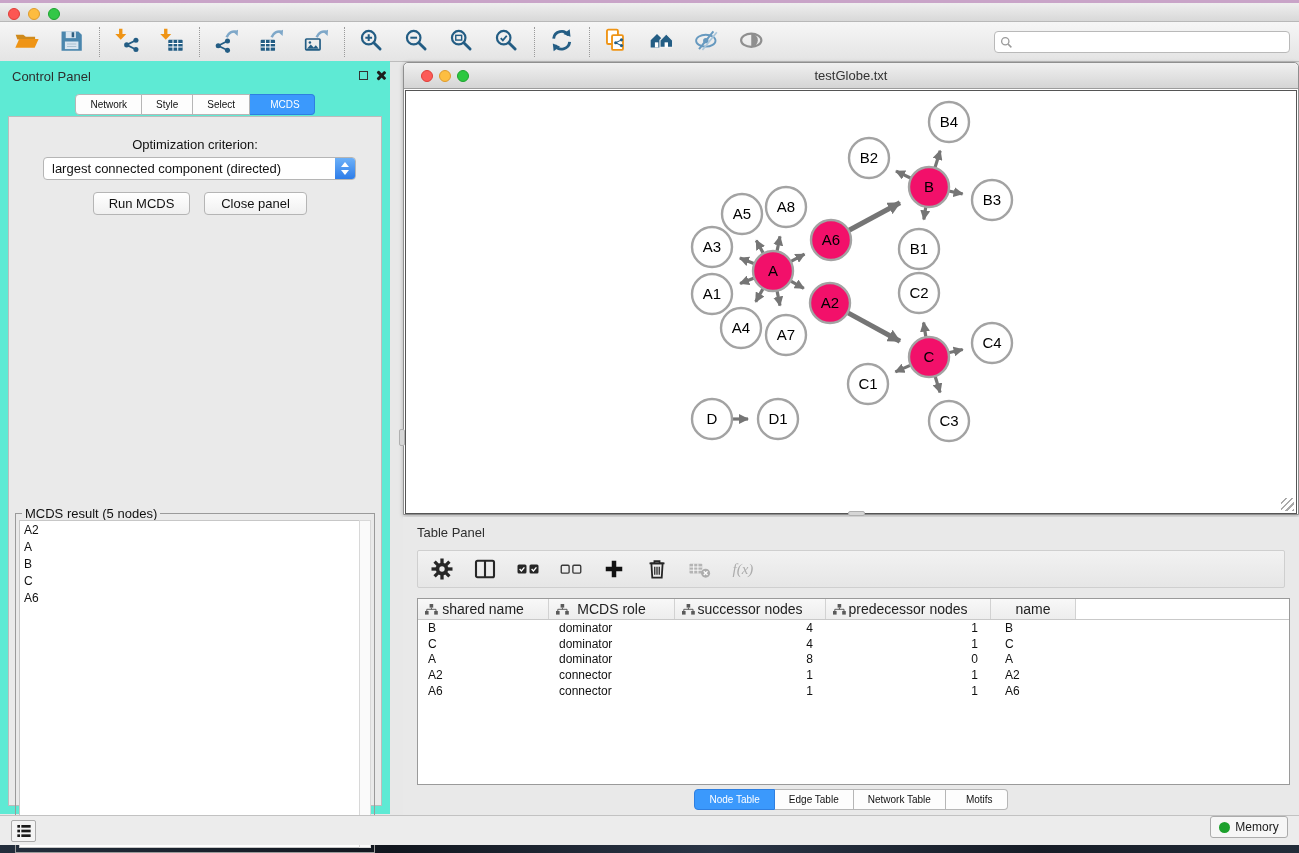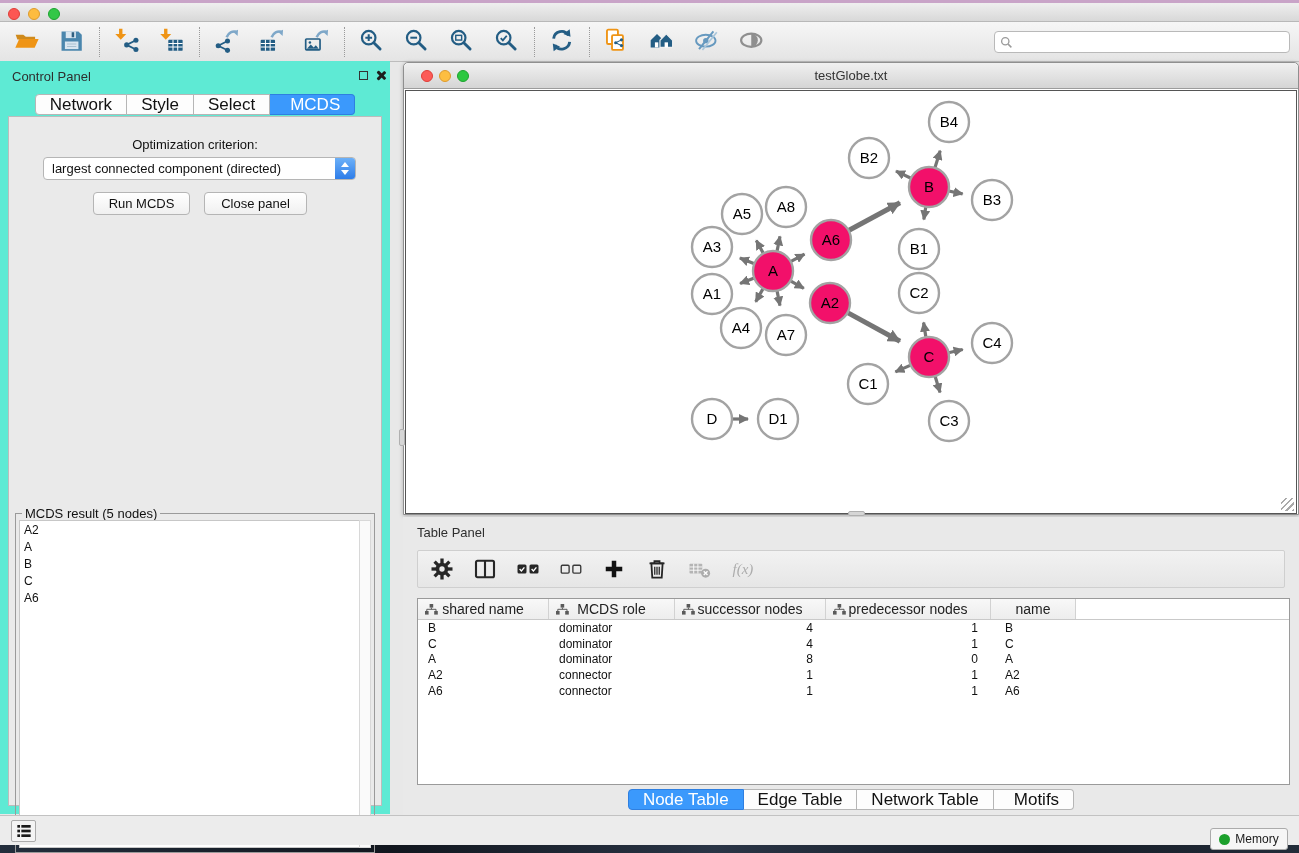--- a/index.html
+++ b/index.html
@@ -36,21 +36,21 @@
   .searchbox input { border:none; outline:none; flex:1; height:18px; font-size:12px; background:transparent; }
 
   
   .cpanel { left:0; top:61px; width:390px; height:753px; background:#5eead4; }
   .cpanel-head { position:absolute; left:12px; top:8px; font-size:13px; color:#2e2e2e; }
   .float-btn { position:absolute; width:9px; height:9px; border:1.5px solid #333; top:10px; }
   .close-x { position:absolute; width:11px; height:11px; top:9px; }
   .close-x:before,.close-x:after{ content:""; position:absolute; left:5px; top:0; width:2.6px; height:11px; background:#1d1d1d; border-radius:1px;}
   .close-x:before{ transform:rotate(45deg);} .close-x:after{ transform:rotate(-45deg);}
   .cp-tabs { position:absolute; left:0; top:33px; width:100%; display:flex; justify-content:center; }
-  .seg-tab { height:21px; padding:0 14px; font-size:17px; background:#fdfdfd; border:1px solid #b6b6b6;
+  .seg-tab { height:21px; padding:0 14px; font-size:10px; background:#fdfdfd; border:1px solid #b6b6b6;
      border-left-width:0; color:#111; display:flex; align-items:center; }
   .seg-tab:first-child { border-left-width:1px; border-radius:4px 0 0 4px; }
   .seg-tab:last-child { border-radius:0 4px 4px 0;padding-left:20px; }
   .seg-tab.active { background:#3b99fc; border-color:#2f7fe0; color:#fff; }
   .cp-content { position:absolute; left:8px; top:55px; width:374px; height:690px;
      border:1px solid #bcbcbc; background:#eaeaea; }
   .opt-label { position:absolute; left:0; top:20px; width:100%; text-align:center; font-size:13px; color:#111; }
   .dropdown { position:absolute; left:34px; top:40px; width:313px; height:23px; background:#fff;
      border:1px solid #b5b5b5; border-radius:4px; font-size:13px; color:#111;
      display:flex; align-items:center; padding-left:8px; }
@@ -98,21 +98,21 @@
      font-size:14px; color:#222; display:flex; align-items:center; justify-content:center; }
   .th .hicon { position:absolute; left:7px; top:5px; width:13px; height:11px; }
   .trow { display:flex; height:15.8px; align-items:center; }
   .td { font-size:12px; color:#111; white-space:nowrap; overflow:hidden; }
   .tp-tabs { position:absolute; left:0; top:272px; width:100%; display:flex; justify-content:center; }
 
   
   .statusbar { left:0; top:815px; width:1299px; height:30px; background:#ececec; border-top:1px solid #c2c2c2; }
   .list-btn { position:absolute; left:11px; top:4px; width:25px; height:22px; background:#f4f4f4;
      border:1px solid #ababab; border-radius:2px; display:flex; align-items:center; justify-content:center; }
-  .memory-btn { position:absolute; right:11px; top:12px; width:78px; height:22px; background:#f6f6f6;
+  .memory-btn { position:absolute; right:11px; top:0; width:78px; height:22px; background:#f6f6f6;
      border:1px solid #ababab; border-radius:3px; display:flex; align-items:center; justify-content:center; gap:5px;
      font-size:12px; color:#1a1a1a; }
   .memdot { width:11px; height:11px; border-radius:50%; background:#1ca02c; }
 </style>
 </head>
 <body>
 
 <div class="abs desktop-top"></div>
 <div class="abs desktop-bottom"></div>
 

